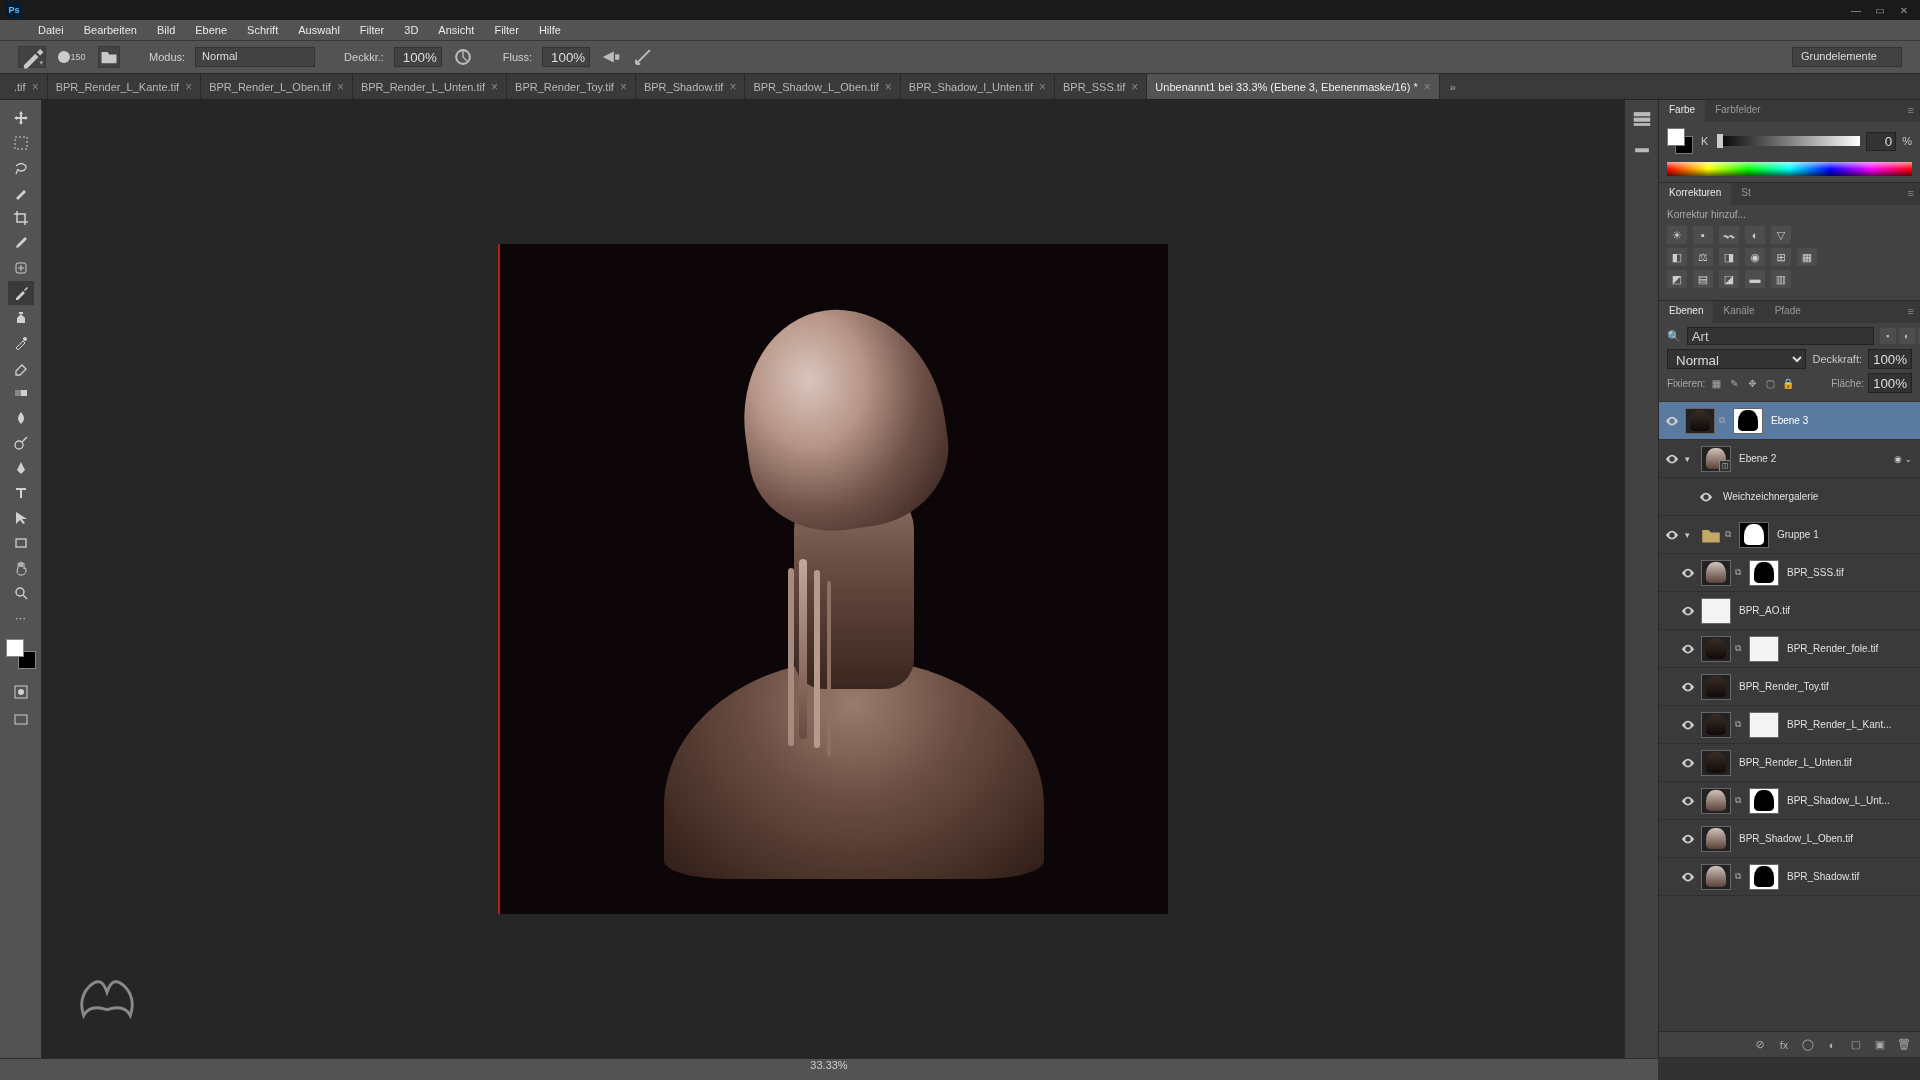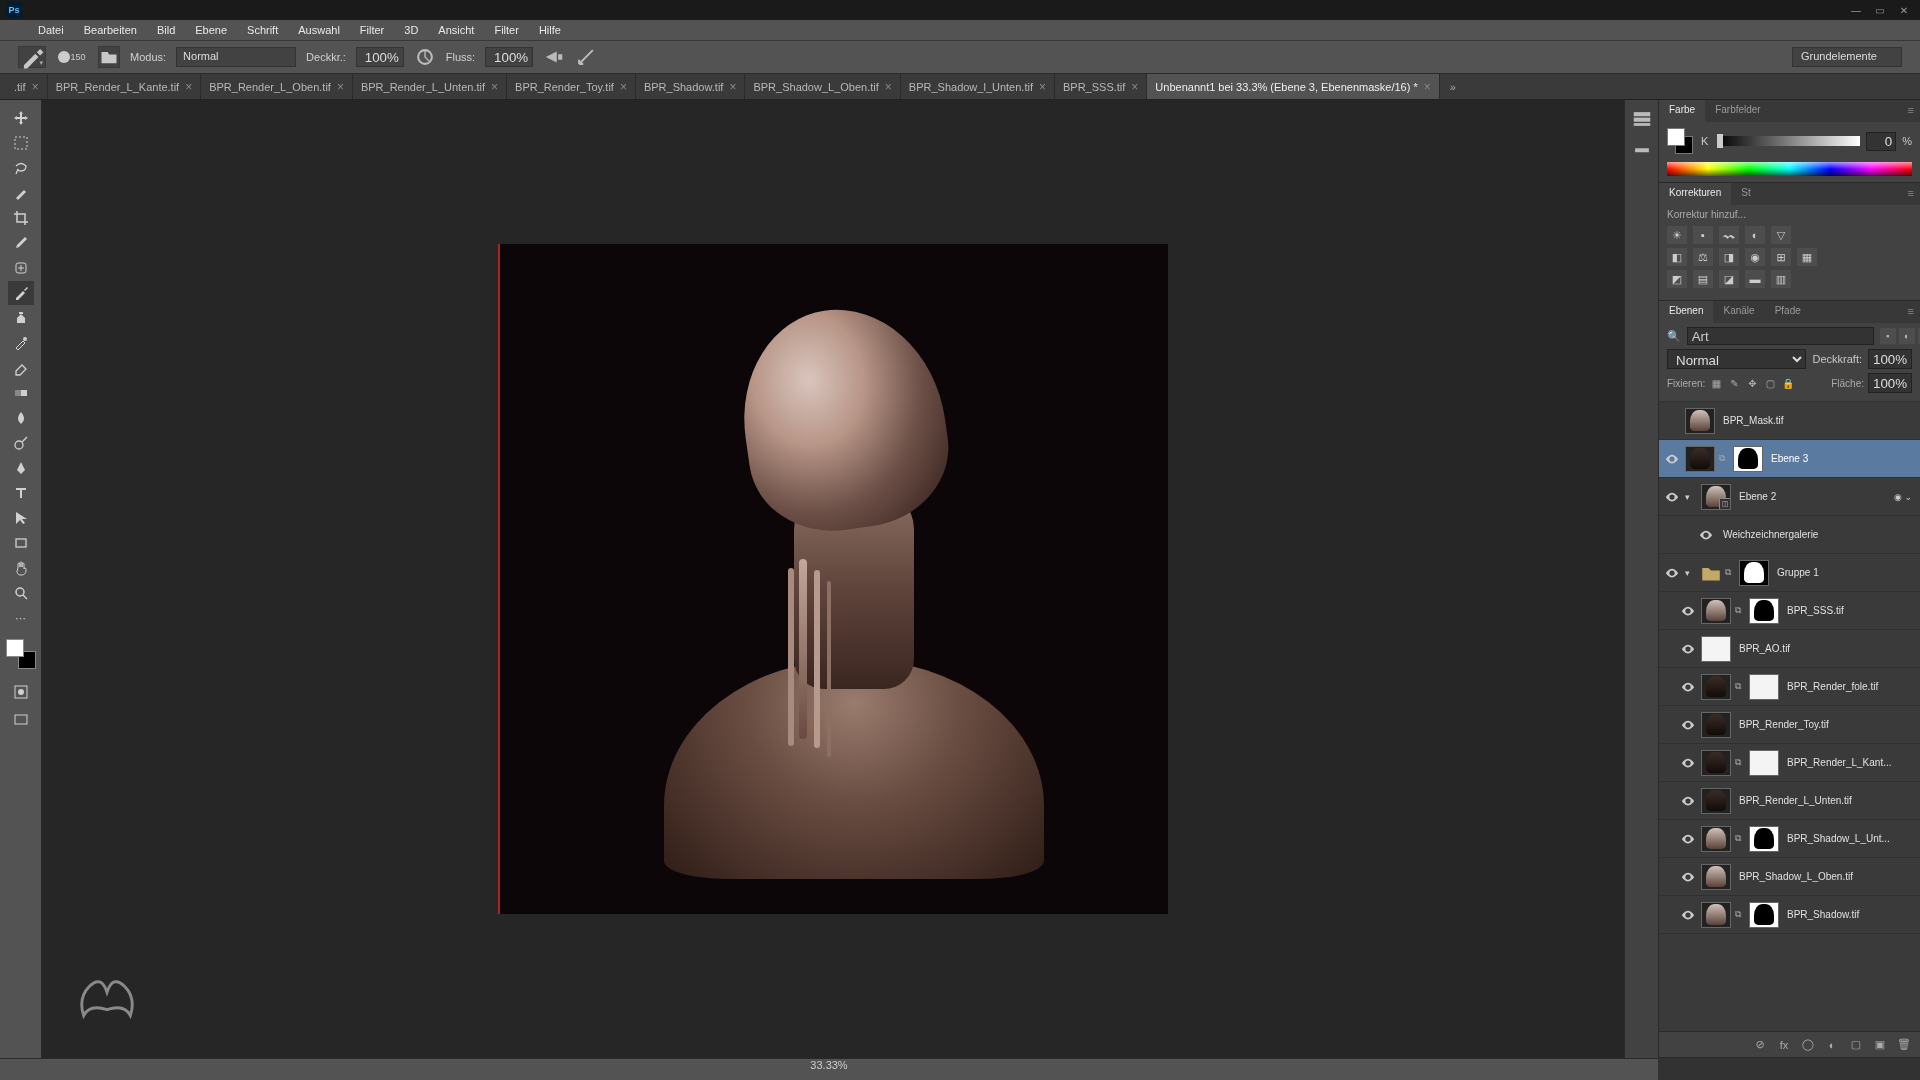--- a/index.html
+++ b/index.html
@@ -15,21 +15,21 @@
 .menubar { height: 20px; background: #535353; display: flex; align-items: center; padding: 0 28px; gap: 0; }
 .menu-item { padding: 3px 10px; cursor: pointer; color: #e8e8e8; }
 
 
 .optionsbar { height: 34px; background: #535353; border-top: 1px solid #383838; border-bottom: 1px solid #2a2a2a; display: flex; align-items: center; padding: 0 18px; gap: 10px; }
 .tool-preset { width: 28px; height: 22px; border: 1px solid #3a3a3a; background: #424242; display: flex; align-items: center; justify-content: center; position: relative; }
 .tool-preset::after { content: "▾"; position: absolute; right: 2px; bottom: 0; font-size: 7px; color: #aaa; }
 .brush-preview { width: 32px; height: 32px; display: flex; flex-direction: row; align-items: center; justify-content: center; color: #ccc; }
 .brush-dot { width: 12px; height: 12px; background: #ccc; border-radius: 50%; }
 .brush-panel-toggle { width: 22px; height: 22px; border: 1px solid #3a3a3a; background: #424242; display: flex; align-items: center; justify-content: center; }
-.opt-label { color: #d0d0d0; }
+.opt-label { color: #d0d0d0; margin-left: 19px; }
 .opt-select { background: #424242; border: 1px solid #333; color: #ddd; padding: 2px 22px 2px 6px; min-width: 120px; height: 20px; position: relative; }
 .opt-input { background: #424242; border: 1px solid #333; color: #ddd; padding: 2px 4px; width: 48px; height: 20px; text-align: right; }
 .opt-icon { width: 22px; height: 22px; display: flex; align-items: center; justify-content: center; color: #bbb; }
 .right-opts { margin-left: auto; display: flex; align-items: center; gap: 8px; }
 .workspace-select { background: #424242; border: 1px solid #333; color: #ddd; padding: 2px 20px 2px 8px; min-width: 110px; height: 20px; }
 
 
 .tabsbar { height: 26px; background: #3a3a3a; border-bottom: 1px solid #222; display: flex; align-items: stretch; padding-left: 6px; overflow: hidden; }
 .doc-tab { display: flex; align-items: center; padding: 0 8px; border-right: 1px solid #2a2a2a; color: #b8b8b8; gap: 6px; white-space: nowrap; cursor: pointer; }
 .doc-tab.active { background: #535353; color: #eee; }
@@ -498,27 +498,20 @@
             <span>✥</span>
             <span>▢</span>
             <span>🔒</span>
           </div>
           <span style="margin-left:auto;">Fläche:</span>
           <input class="pct-input" value="100%" style="">
         </div>
       </div>
 
       <div class="layer-list" id="layer-list">
-          <div class="layer-row">
-            <div class="vis-col"></div>
-            <div class="layer-thumb">
-              <div class="thumb-sil"></div>
-            </div>
-            <div class="layer-name">BPR_Mask.tif</div>
-          </div>
           <div class="layer-row selected">
             <div class="vis-col">
               <div class="eye"><svg viewBox="0 0 16 16">
                   <path d="M8 3 C4 3 1 8 1 8 s3 5 7 5 s7-5 7-5 S12 3 8 3 Z M8 11 a3 3 0 1 1 0-6 a3 3 0 0 1 0 6 Z"></path>
                 </svg></div>
             </div>
             <div class="layer-thumb">
               <div class="thumb-sil dark"></div>
             </div>
             <div class="link-icon">⧉</div>

